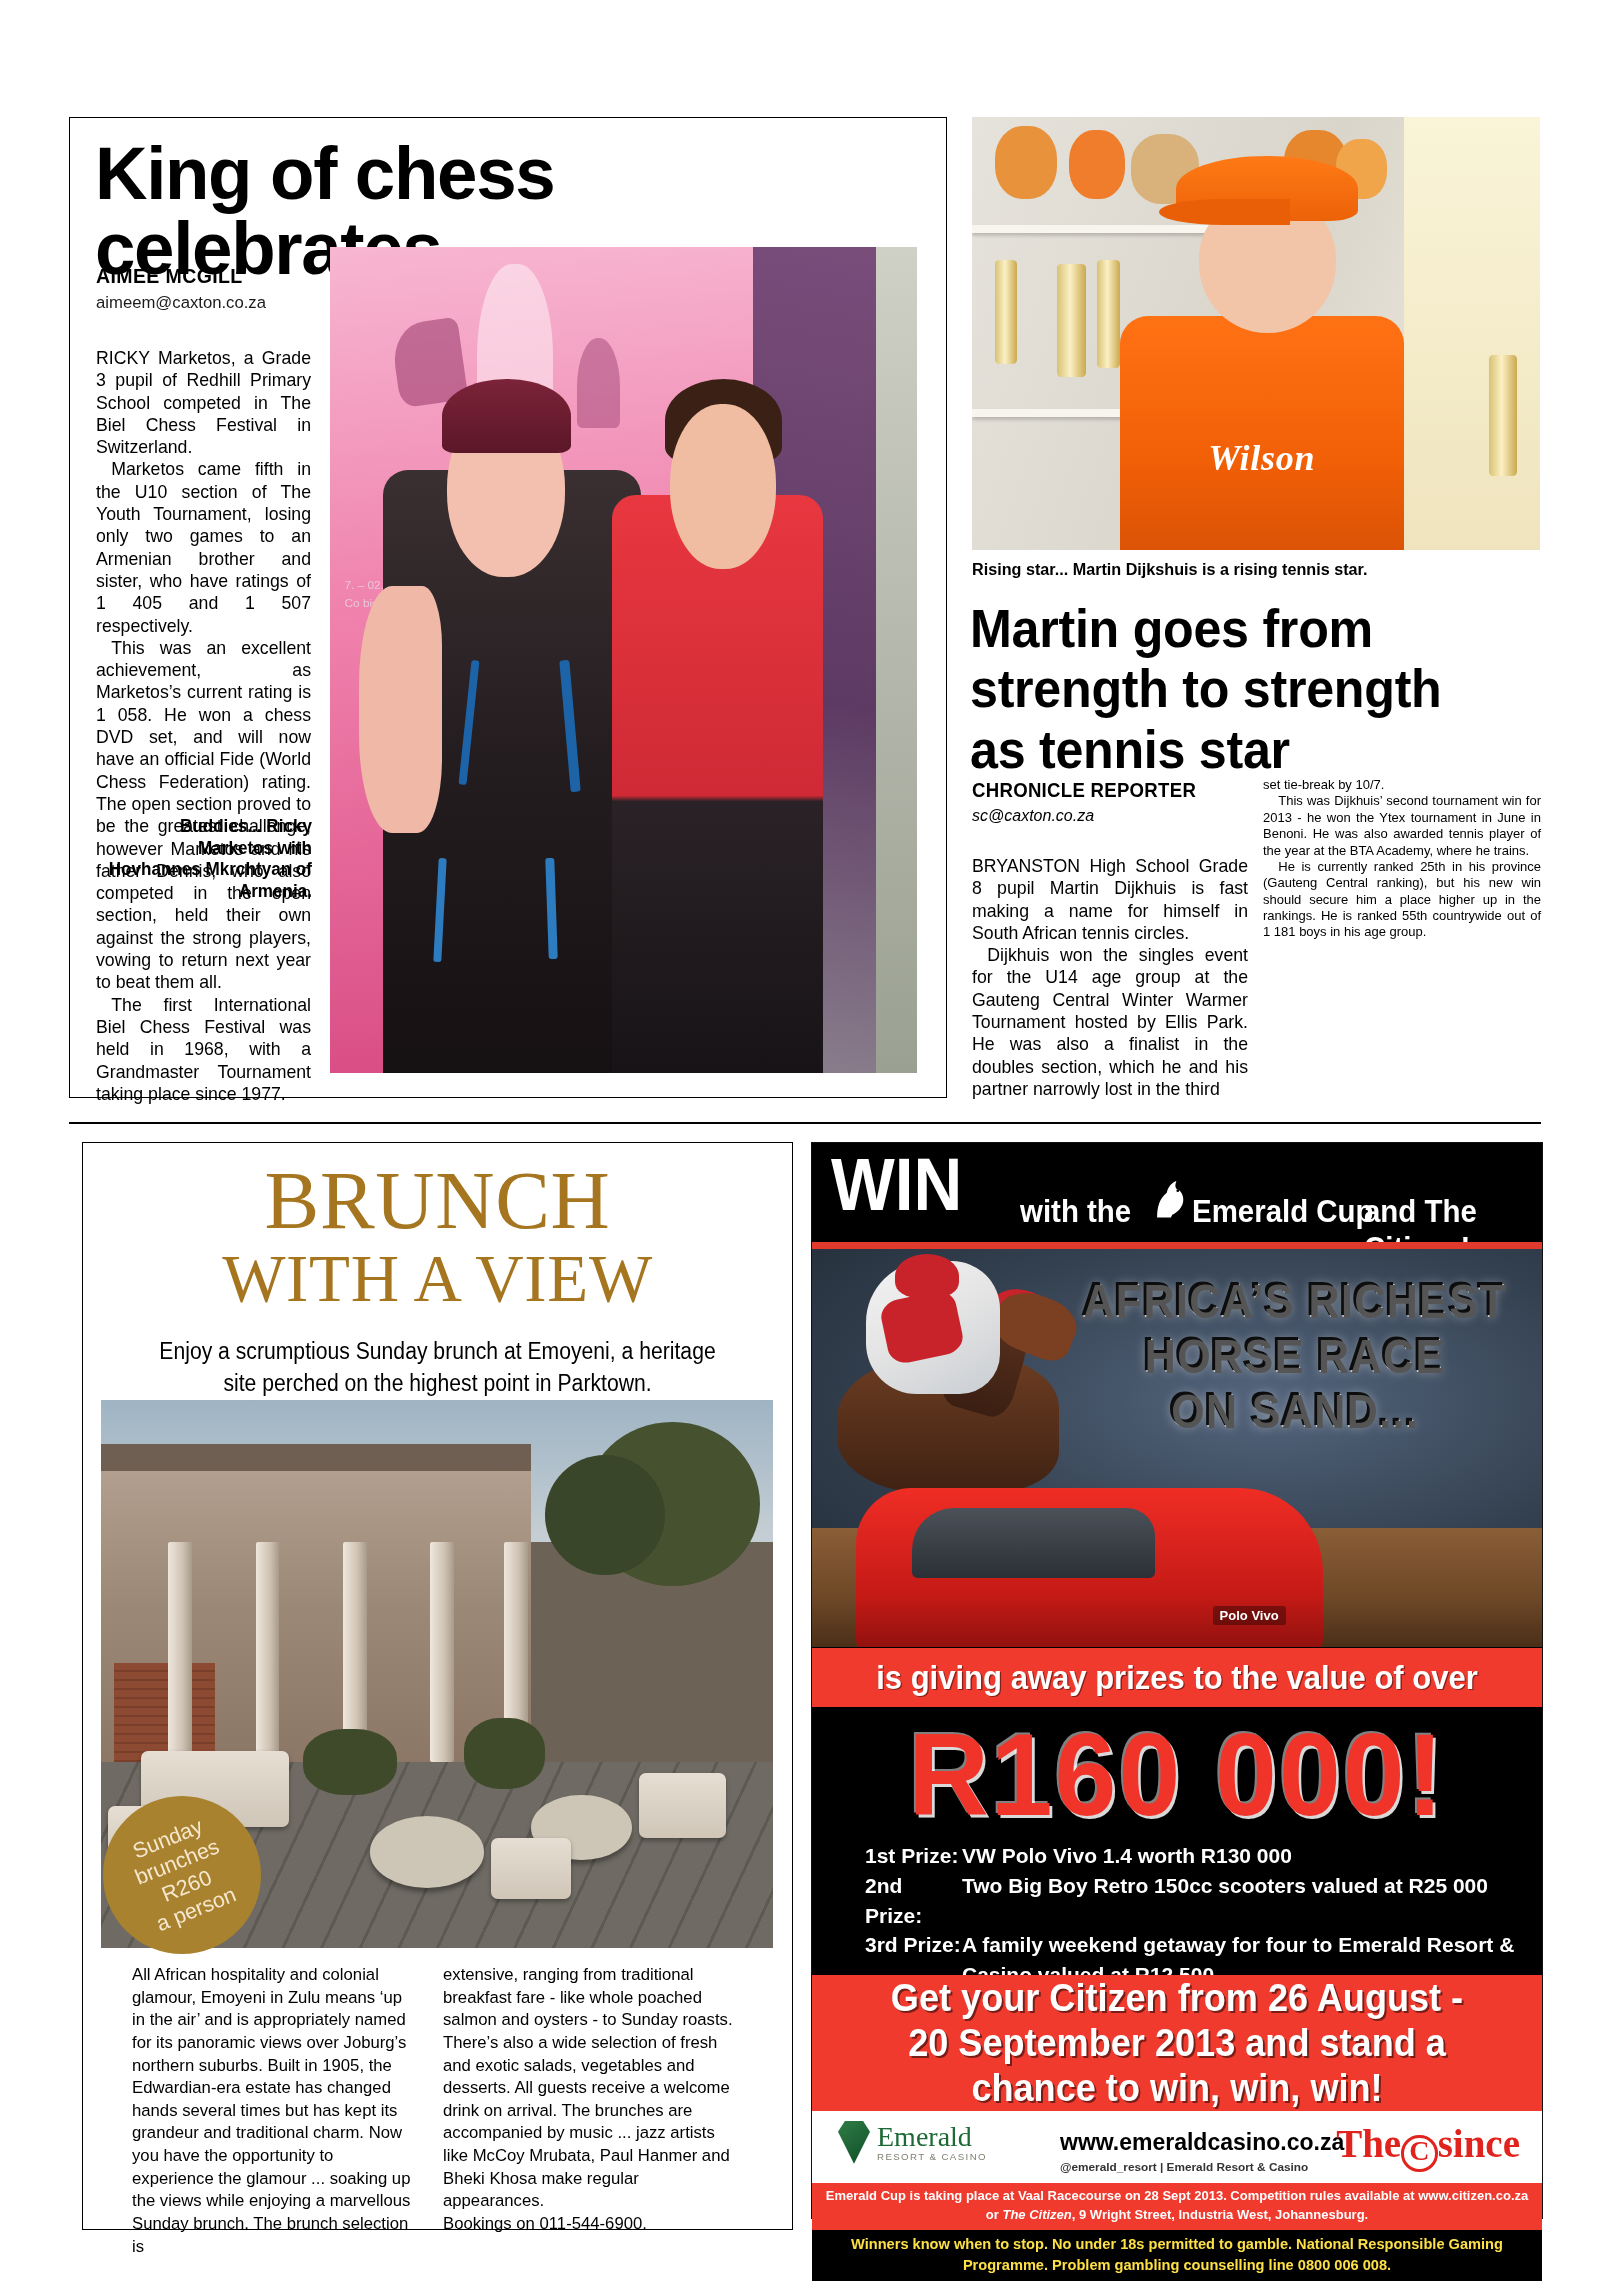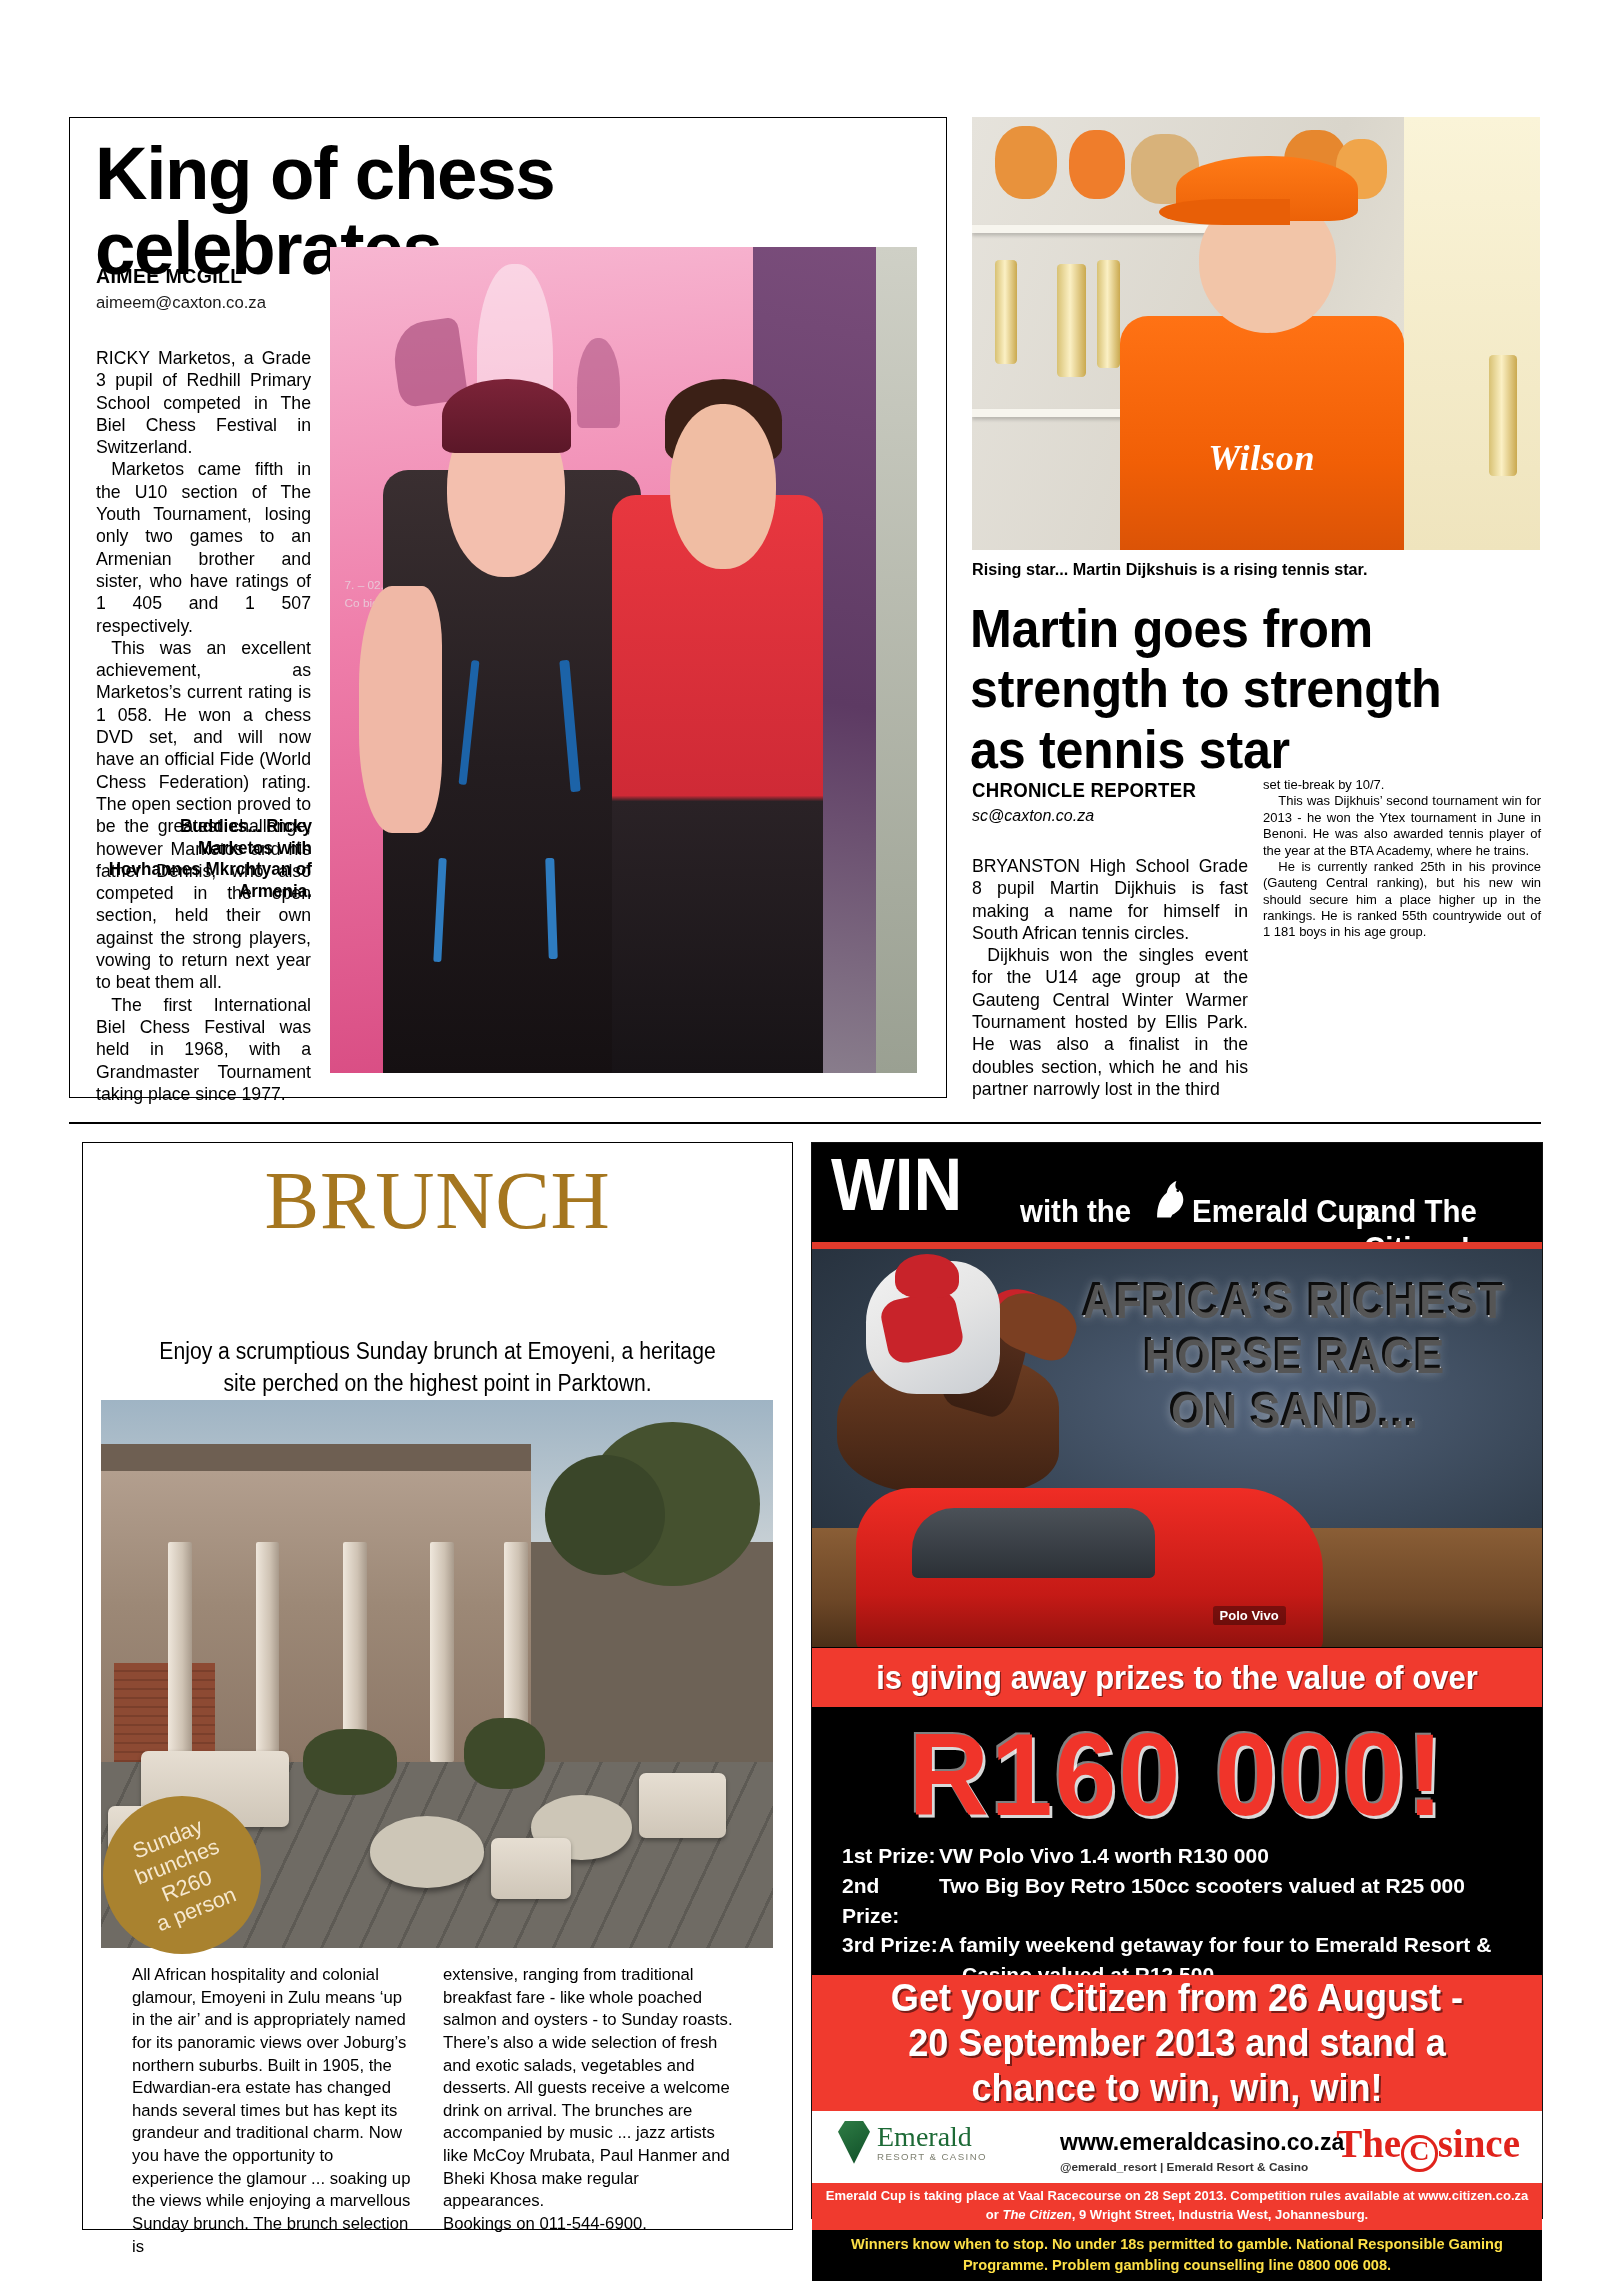--- a/index.html
+++ b/index.html
@@ -168,21 +168,21 @@
   .ad-band-red{position:absolute;left:0;top:505px;width:100%;height:60px;background:#f03a2e;}
   .ad-band-red span{display:block;text-align:center;color:#fff;font-weight:bold;font-size:33px;line-height:60px;
      font-family:"Liberation Sans Narrow","Liberation Sans",sans-serif;transform:scaleX(.94);
      text-shadow:1.4px 1.4px 0 rgba(0,0,0,.45);}
   .ad-bigprize{position:absolute;left:0;top:564px;width:100%;height:136px;background:#000;}
   .ad-bigprize span{display:block;text-align:center;color:#f0342a;font-weight:bold;font-size:117px;line-height:136px;
      font-family:"Liberation Sans Narrow","Liberation Sans",sans-serif;letter-spacing:2.1px;transform:scaleX(.95);
      text-shadow:2.8px 2.8px 0 rgba(255,255,255,.85),-2.1px -2.1px 0 rgba(255,255,255,.5);}
   .ad-prizes{position:absolute;left:0;top:698px;width:100%;height:132px;background:#000;color:#fff;
      font-family:"Liberation Sans Narrow","Liberation Sans",sans-serif;font-weight:bold;font-size:21px;line-height:1.42;}
-  .pz-row{display:flex;padding-left:30px;}
+  .pz-row{display:flex;padding-left:53px;}
   .pz-lbl{width:97px;flex:0 0 97px;}
   .pz-val{flex:1;}
   .pz-cont{padding-left:150px;}
 
   .ad-cta{position:absolute;left:0;top:832px;width:100%;height:136px;background:#f03a2e;}
   .ad-cta span{display:block;text-align:center;color:#fff;font-weight:bold;font-size:38px;line-height:45px;
      font-family:"Liberation Sans Narrow","Liberation Sans",sans-serif;transform:scaleX(.95);
      text-shadow:2.1px 2.1px 0 rgba(0,0,0,.5);}
   .ad-cta .cta-in{padding-top:1.4px;}
 
@@ -281,20 +281,21 @@
   <div class="tn-col2">
     <p>set tie-break by 10/7.</p>
     <p>This was Dijkhuis’ second tournament win for 2013 - he won the Ytex tournament in June in Benoni. He was also awarded tennis player of the year at the BTA Academy, where he trains.</p>
     <p>He is currently ranked 25th in his province (Gauteng Central ranking), but his new win should secure him a place higher up in the rankings. He is ranked 55th countrywide out of 1 181 boys in his age group.</p>
   </div>
 
   <div class="rule-mid"></div>
 
   <div class="brunch-box">
     <div class="br-title">BRUNCH</div>
+    <div class="br-title2">WITH A VIEW</div>
     <div class="br-sub">Enjoy a scrumptious Sunday brunch at Emoyeni, a heritage site perched on the highest point in Parktown.</div>
 
     <div class="br-photo">
       <div class="bp-sky"></div>
       <div class="bp-tree" style="right:2%;top:4%;width:26%;height:30%;"></div>
       <div class="bp-tree" style="right:16%;top:10%;width:18%;height:22%;background:#3a4629;"></div>
       <div class="bp-building"></div>
       <div class="bp-roofline"></div>
       <div class="bp-brick"></div>
       <div class="bp-col" style="left:10%;"></div>

